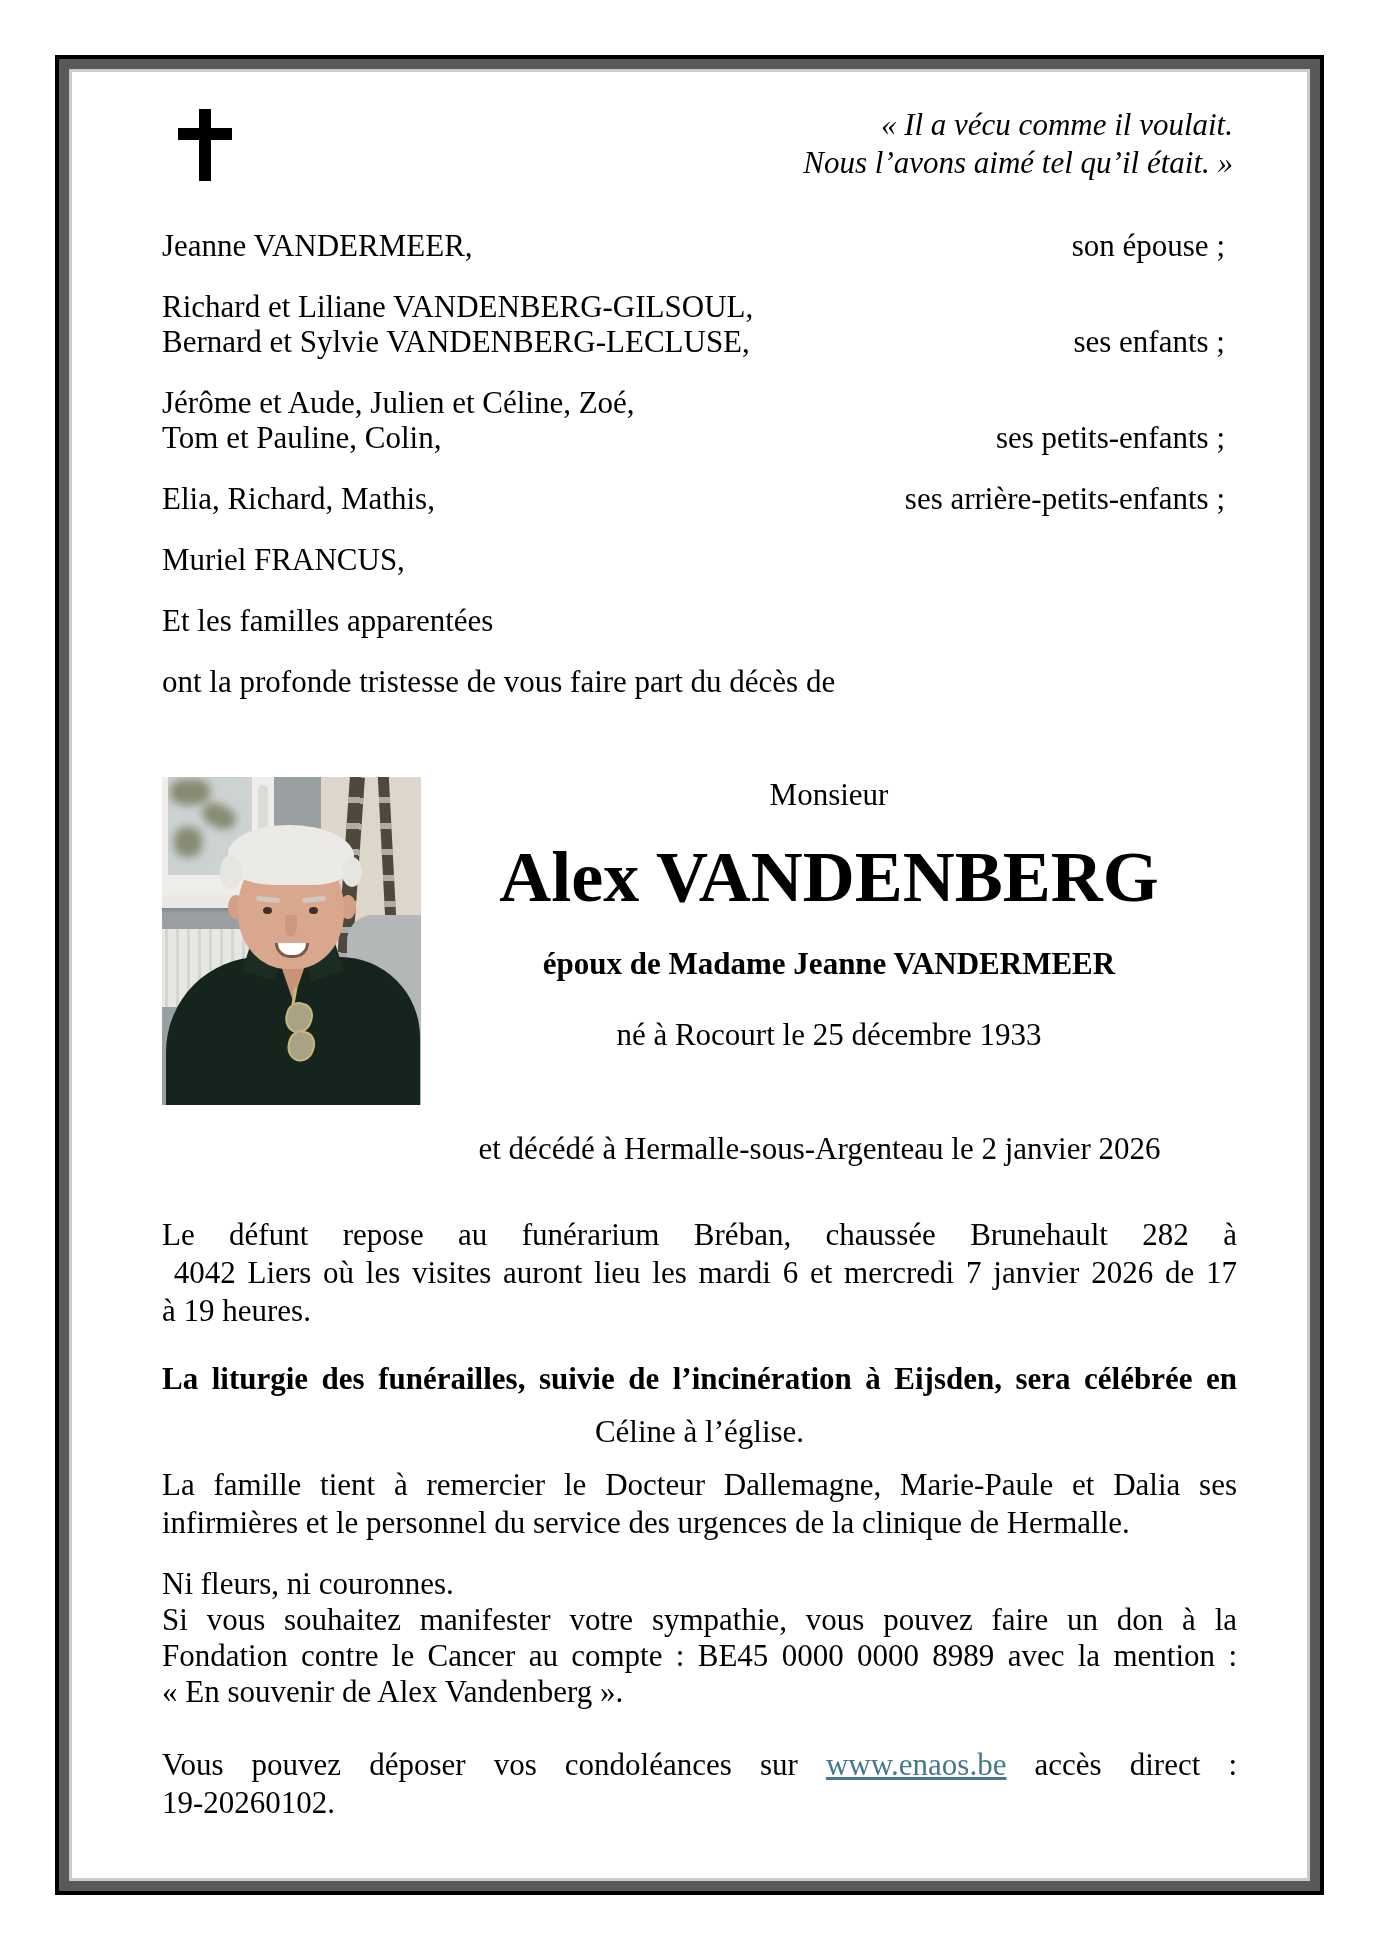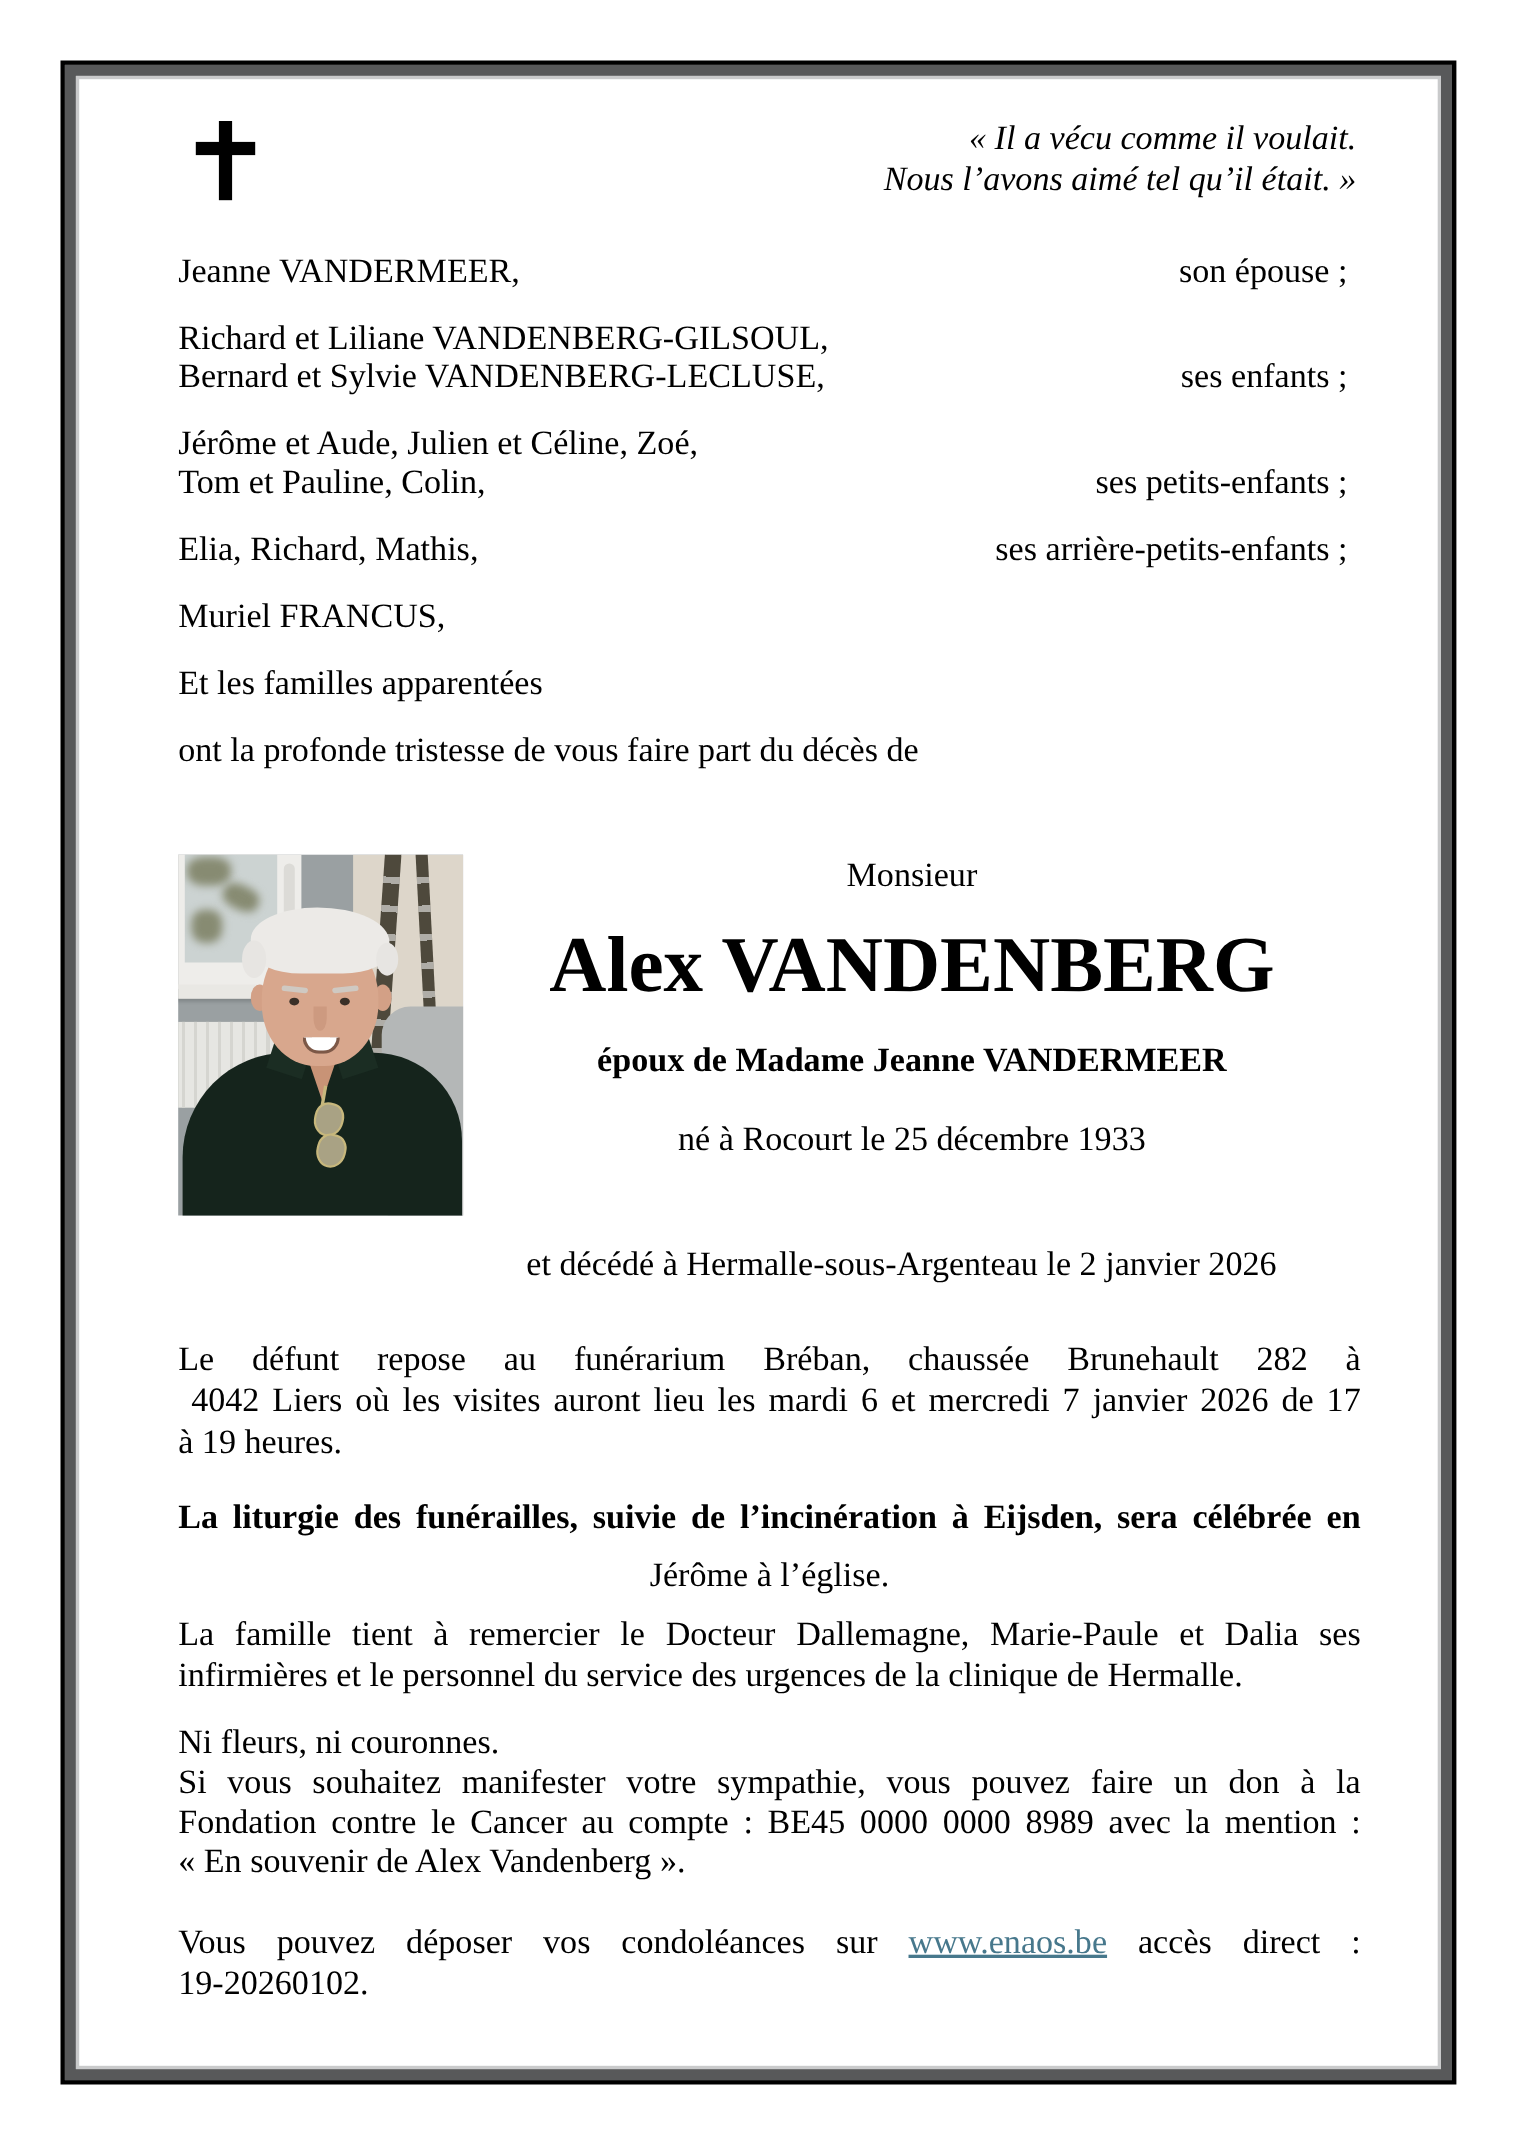--- a/index.html
+++ b/index.html
@@ -14,21 +14,21 @@
   .frame{
     position:absolute;left:55px;top:55px;width:1269px;height:1840px;
     border:4px solid #000000;box-sizing:border-box;
   }
   .frame-mid{width:100%;height:100%;border:10px solid #58595a;box-sizing:border-box;}
   .frame-in{width:100%;height:100%;border:3px solid #c9cacb;box-sizing:border-box;
     padding:14px 70px 0 90px;overflow:hidden;}
   .content{font-size:31px;line-height:35px;}
 
   
-  .header-row{display:flex;justify-content:space-between;align-items:flex-end;margin-top:8px;}
+  .header-row{display:flex;justify-content:space-between;align-items:center;margin-top:8px;}
   .cross{position:relative;width:54px;height:72px;margin-left:16px;margin-top:14px;}
   .cross::before{content:"";position:absolute;left:21px;top:0;width:12px;height:72px;background:#000;}
   .cross::after{content:"";position:absolute;left:0;top:19px;width:54px;height:12px;background:#000;}
   .quote{font-style:italic;text-align:right;line-height:38px;margin-right:4px;margin-top:12px;}
 
   
   .family{margin-top:46px;}
   .family-row{display:flex;justify-content:space-between;align-items:flex-end;margin-bottom:26px;}
   .family-names{white-space:pre-line;}
   .family-relation{white-space:nowrap;margin-right:12px;}
@@ -192,21 +192,21 @@
         <div class="para p-first">
           <div class="jline">Le défunt repose au funérarium Bréban, chaussée Brunehault 282 à</div>
           <div class="jline">&nbsp;4042 Liers où les visites auront lieu les mardi 6 et mercredi 7 janvier 2026 de 17</div>
           <div class="lline">à 19 heures.</div>
         </div>
 
         <div class="para bold">
           <div class="jline">La liturgie des funérailles, suivie de l’incinération à Eijsden, sera célébrée en</div>
         </div>
 
-        <div class="cline" style="margin-top:16px;">Jérôme à l’église.</div>
+        <div class="cline" style="margin-top:16px;">Céline à l’église.</div>
 
         <div class="para" style="margin-top:16px;">
           <div class="jline">La famille tient à remercier le Docteur Dallemagne, Marie-Paule et Dalia ses</div>
           <div class="lline">infirmières et le personnel du service des urgences de la clinique de Hermalle.</div>
         </div>
 
         <div class="para tight" style="margin-top:24px;">
           <div class="lline">Ni fleurs, ni couronnes.</div>
           <div class="jline">Si vous souhaitez manifester votre sympathie, vous pouvez faire un don à la</div>
           <div class="jline">Fondation contre le Cancer au compte : BE45 0000 0000 8989 avec la mention :</div>

